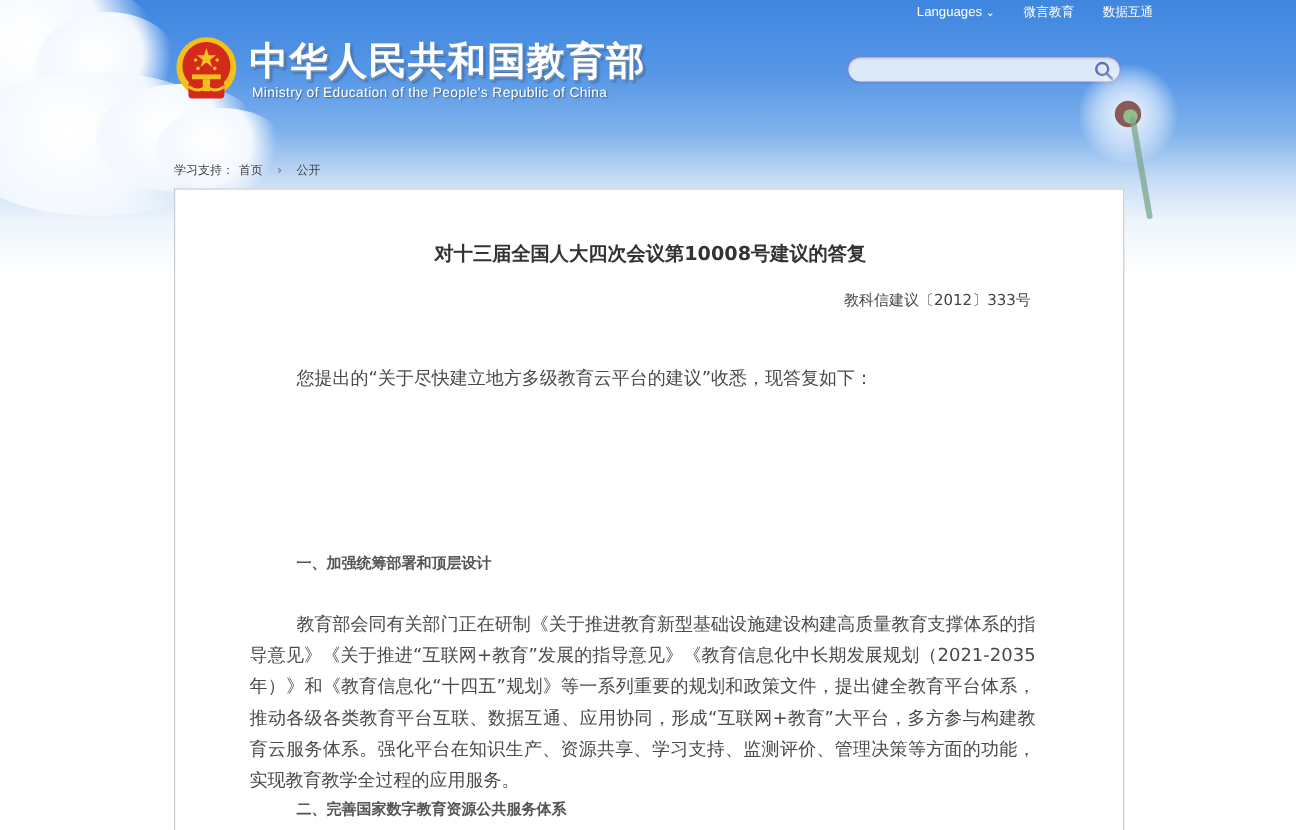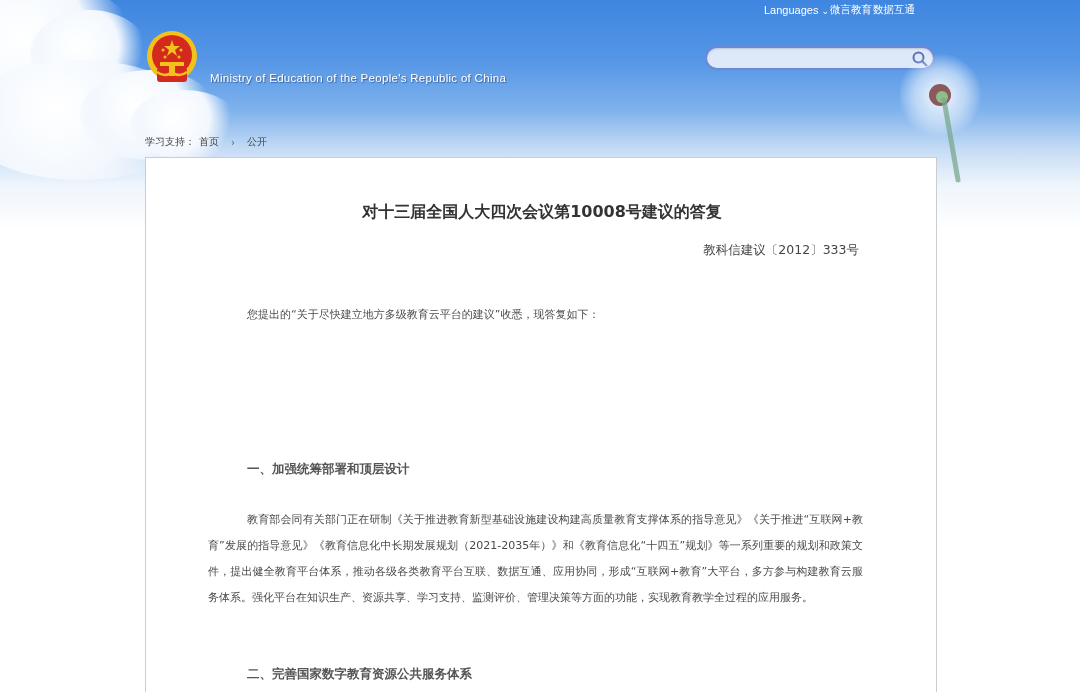--- a/index.html
+++ b/index.html
@@ -18,21 +18,21 @@
     text-shadow: 1px 1px 0 #6c8fb9, 2px 2px 2px rgba(40,70,120,0.55);
     font-family: "DejaVu Sans", sans-serif; line-height: 36px;
   }
   .site-title-en {
     position: absolute; left: 210px; top: 72px;
     font-size: 11.5px; color: #ffffff; letter-spacing: 0.3px;
     text-shadow: 1px 1px 1px rgba(40,70,120,0.7);
     font-family: "Liberation Sans", sans-serif;
     text-align: right;
   }
-  .topnav { position: absolute; top: 3px; left: 764px; display: flex; gap: 1px; align-items: center; font-size: 10.5px; color: #ffffff; }
+  .topnav { position: absolute; top: 3px; left: 764px; display: flex; gap: 24px; align-items: center; font-size: 10.5px; color: #ffffff; }
   .topnav span { cursor: pointer; white-space: nowrap; }
   .topnav .lang { font-family: "Liberation Sans", sans-serif; font-size: 11px; }
   .chev { display: inline-block; margin-left: 3px; font-size: 9px; }
   .search {
     position: absolute; left: 705px; top: 46px; width: 230px; height: 24px;
     border-radius: 12px; background: #dde8f9; border: 2px solid #6b89d6;
     box-shadow: inset 0 1px 2px rgba(0,0,0,0.15);
   }
   .search input {
     position: absolute; left: 10px; top: 2px; width: 190px; height: 16px;
@@ -47,21 +47,21 @@
     position: absolute; left: 145px; top: 157px; width: 792px; height: 560px;
     background: #ffffff; border: 1px solid #c9cdd2; border-bottom: none;
   }
   .doc-title {
     position: absolute; left: 0; top: 44px; width: 792px; text-align: center;
     font-size: 16px; font-weight: bold; color: #333;
   }
   .doc-number { position: absolute; right: 77px; top: 84px; font-size: 12.5px; color: #444; }
   .para {
     position: absolute; left: 62px; width: 655px;
-    font-size: 11px; line-height: 26px; color: #4a4a4a; text-indent: 39px;
+    font-size: 15px; line-height: 26px; color: #4a4a4a; text-indent: 39px;
     text-align: justify;
   }
   .section { position: absolute; left: 101px; font-size: 12.5px; font-weight: bold; color: #555; }
 </style>
 </head>
 <body>
 
 <div class="cloud" style="left:-60px; top:-20px; width:200px; height:140px;"></div>
 <div class="cloud" style="left:30px; top:10px; width:120px; height:90px;"></div>
 <div class="cloud" style="left:-40px; top:60px; width:240px; height:120px;"></div>
@@ -75,20 +75,21 @@
     <polygon points="27,10 29,16 35,16 30,20 32,26 27,22 22,26 24,20 19,16 25,16" fill="#f3c11c"></polygon>
     <circle cx="18" cy="20" r="1.5" fill="#f3c11c"></circle>
     <circle cx="36" cy="20" r="1.5" fill="#f3c11c"></circle>
     <circle cx="20" cy="27" r="1.5" fill="#f3c11c"></circle>
     <circle cx="34" cy="27" r="1.5" fill="#f3c11c"></circle>
     <rect x="15" y="32" width="24" height="4" fill="#f3c11c"></rect>
     <rect x="12" y="38" width="30" height="14" rx="3" fill="#d42a1e"></rect>
     <path d="M12 42 Q20 48 27 42 Q34 48 42 42" stroke="#f3c11c" stroke-width="2.5" fill="none"></path>
     <rect x="24" y="36" width="6" height="10" fill="#f3c11c"></rect>
   </svg>
+  <div class="site-title-cn">中华人民共和国教育部</div>
   <div class="site-title-en">Ministry of Education of the People's Republic of China</div>
 
   <div class="topnav">
     <span class="lang">
       <span>Languages</span><span class="chev">⌄</span>
     </span>
     <span>微言教育</span>
     <span>数据互通</span>
   </div>
 

